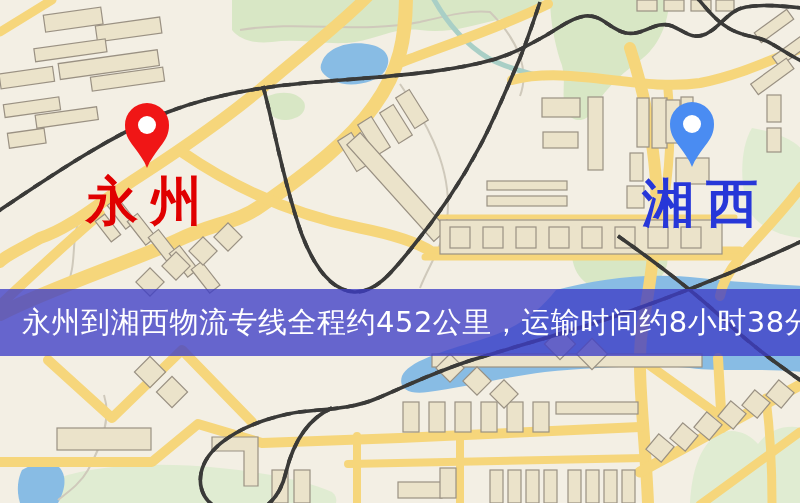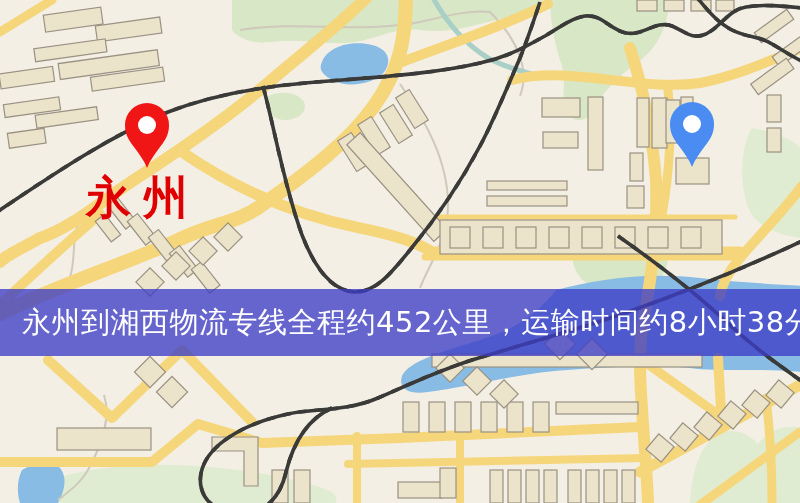--- a/index.html
+++ b/index.html
@@ -18,21 +18,21 @@
     background:var(--bannerBg,rgba(62,62,199,.78));
     color:var(--bannerText,#fff);
     font-size:29px;font-weight:500;letter-spacing:.5px;
     line-height:67px;padding-left:22px;box-sizing:border-box;
     white-space:nowrap;z-index:30;
   }
   .pin{position:absolute;z-index:40;}
   .pin-origin{left:123px;top:102px;}
   .pin-dest{left:668px;top:101px;}
   .city-label{
-    position:absolute;z-index:35;font-size:45px;font-weight:bold;
+    position:absolute;z-index:35;font-size:52px;font-weight:bold;
     font-family:"DejaVu Serif","Liberation Serif",serif;
     letter-spacing:12px;line-height:1;text-shadow:0 0 1px rgba(255,255,255,.4);
   }
   .label-origin{left:86px;top:175px;color:var(--pinOriginLabel,#e00000);}
   .label-dest{left:642px;top:177px;color:var(--pinDestLabel,#2737d8);}
 </style>
 </head>
 <body>
 
 <div class="stage">
@@ -216,18 +216,19 @@
     <path fill="var(--pinOrigin)" d="M0,0 C-3,-8 -8,-14 -13,-21 C-19,-29 -22,-34 -22,-43 A22,22 0 1,1 22,-43 C22,-34 19,-29 13,-21 C8,-14 3,-8 0,0 Z"></path>
     <circle cx="0" cy="-43" r="9" fill="var(--pinHole)"></circle>
   </svg>
 
   <svg class="pin pin-dest" width="48" height="66" viewBox="-24 -66 48 66">
     <path fill="var(--pinDest)" d="M0,0 C-3,-8 -8,-14 -13,-21 C-19,-29 -22,-34 -22,-43 A22,22 0 1,1 22,-43 C22,-34 19,-29 13,-21 C8,-14 3,-8 0,0 Z"></path>
     <circle cx="0" cy="-43" r="9" fill="var(--pinHole)"></circle>
   </svg>
 
   <div class="city-label label-origin">永州</div>
+  <div class="city-label label-dest">湘西</div>
 
   <div class="banner">
     <span>永州到湘西物流专线全程约452公里，运输时间约8小时38分钟.</span>
   </div>
 
 </div>
 
 </body></html>

